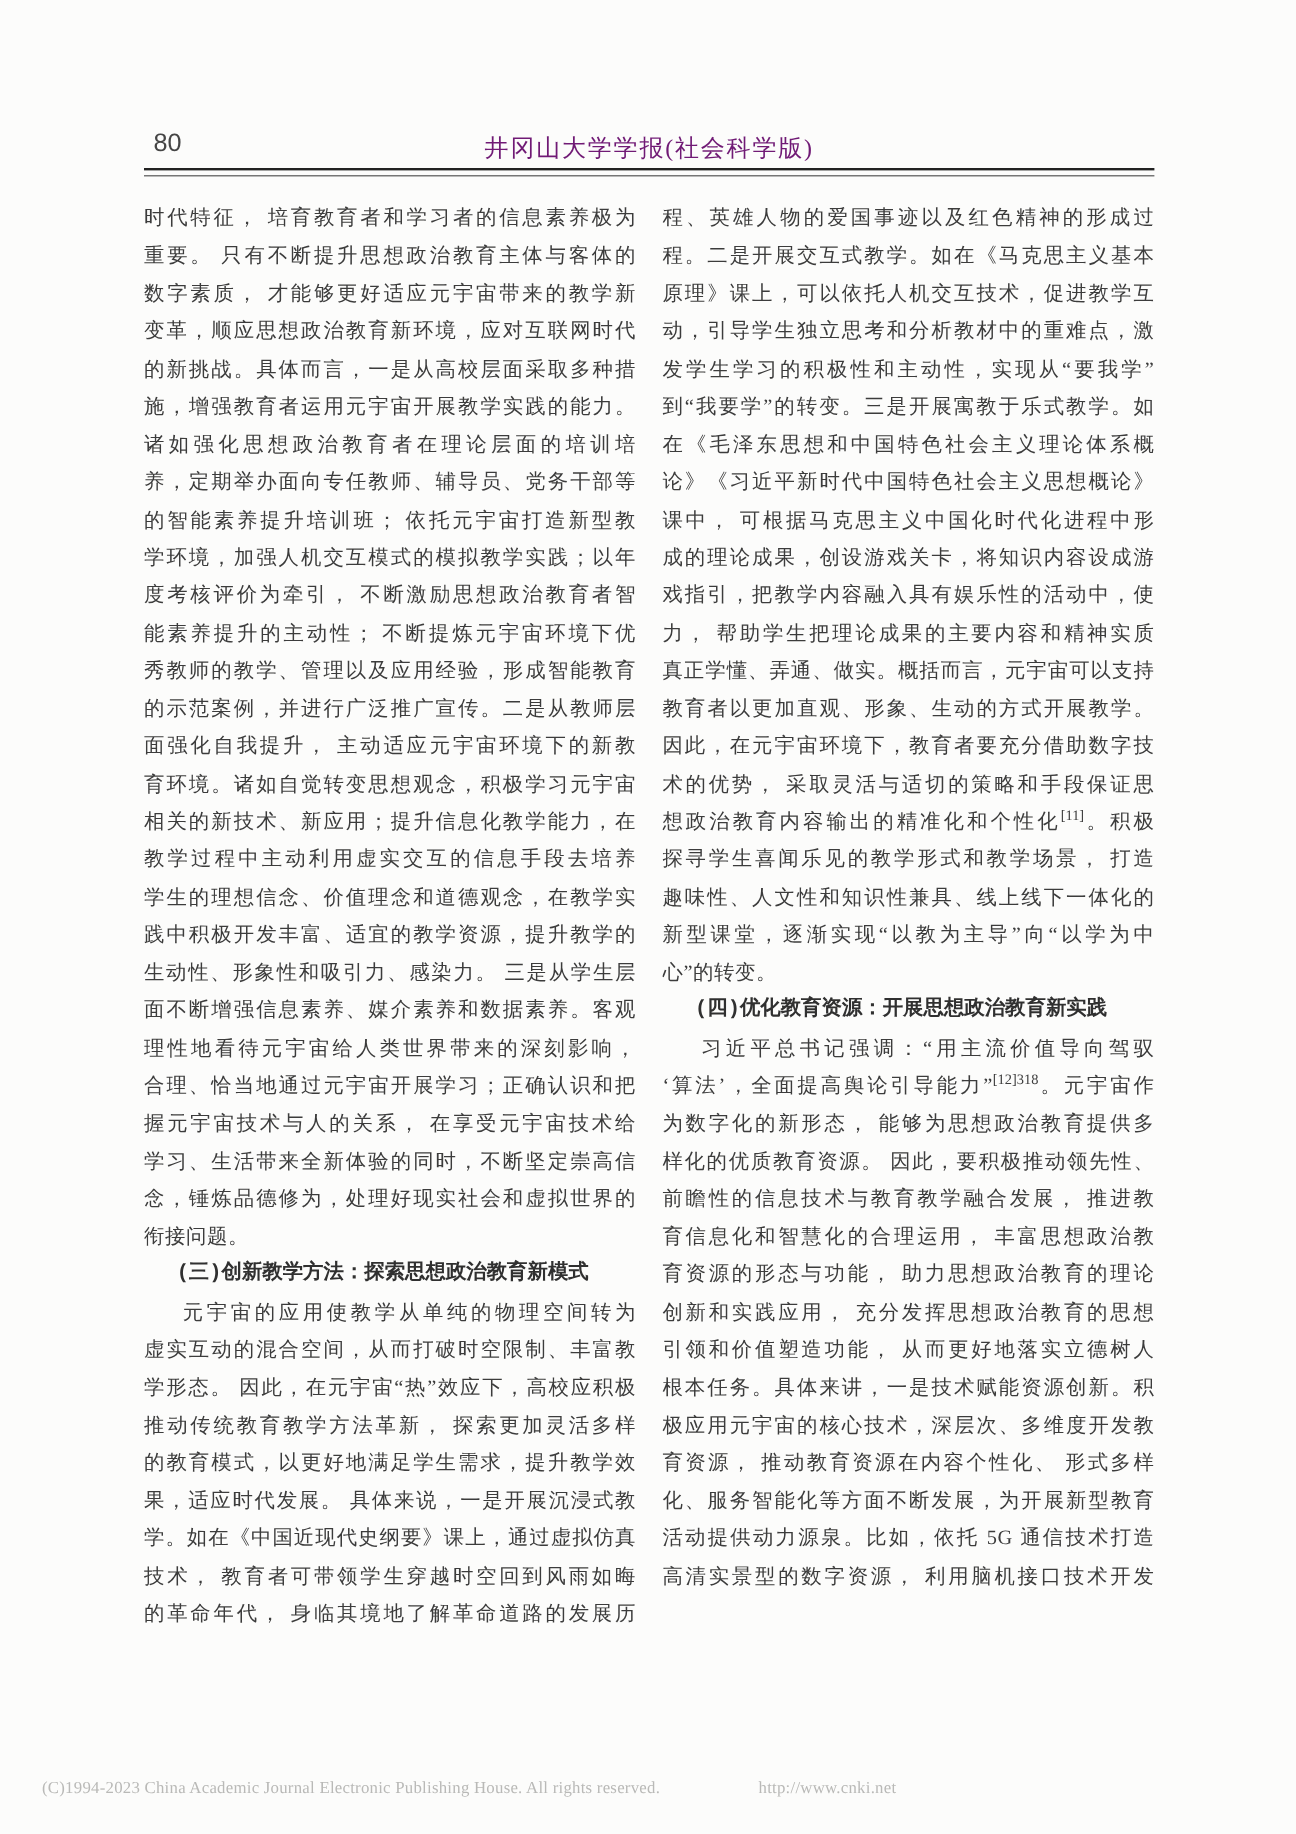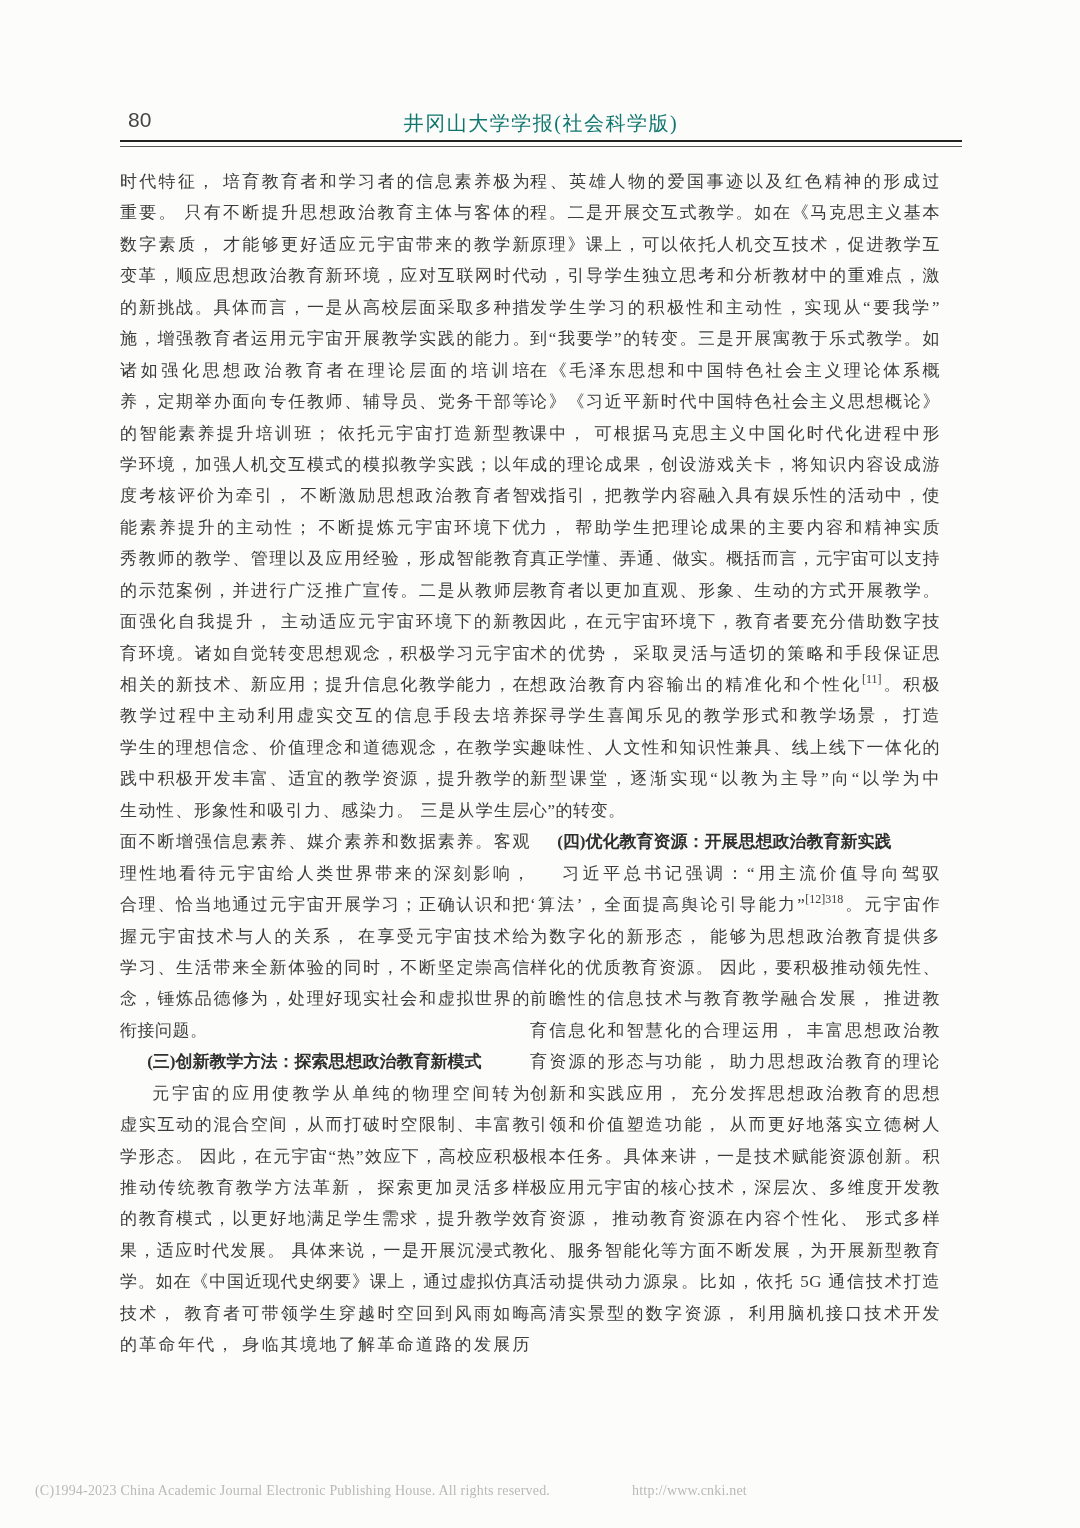--- a/index.html
+++ b/index.html
@@ -5,33 +5,33 @@
   html,body{margin:0;padding:0;}
   body{width:1080px;height:1528px;position:relative;background:#fbfbfa;
        font-family:"Liberation Serif", serif;}
   .page{position:absolute;inset:0;background:#fcfcfb;color:#3c3c3c;}
 
   
   .header{position:absolute;top:108px;left:120px;width:842px;height:30px;}
   .page-number{position:absolute;left:8px;top:0;font-size:21px;color:#454545;
                font-family:Liberation Sans, sans-serif;}
   .journal-title{position:absolute;left:0;right:0;top:2px;text-align:center;
-                 font-size:20px;color:#0f766e;letter-spacing:1.5px;}
+                 font-size:20px;color:#701a75;letter-spacing:1.5px;}
   .header-rule{position:absolute;top:140px;left:120px;width:842px;height:4px;
                border-top:2px solid #222;border-bottom:1px solid #555;}
 
   
   .article-body{position:absolute;top:166px;left:120px;width:842px;
-                display:flex;}
+                display:flex;gap:22px;}
   .col{width:410px;}
   .line{font-size:17px;line-height:31.45px;height:31.45px;
         text-align:justify;text-align-last:justify;
         color:#3c3c3c;letter-spacing:0.5px;white-space:pre-wrap;overflow:hidden;}
   .line.end{text-align-last:left;}
-  .line.heading{font-family:Liberation Serif, serif;font-weight:bold;
+  .line.heading{font-family:Liberation Mono, monospace;font-weight:bold;
                 color:#303030;text-align:center;text-align-last:left;
                 text-indent:1.6em;letter-spacing:0;}
   .line.para{text-indent:1.9em;}
   .line sup{font-size:12px;letter-spacing:0;vertical-align:super;line-height:0;margin-top:36px;}
 
   
   .footer{position:absolute;top:1483px;left:35px;right:35px;
           font-size:14px;color:#b9b9b7;display:flex;align-items:baseline;
           font-family:"Liberation Serif", serif;letter-spacing:0.2px;}
   .footer .url{margin-left:82px;}

